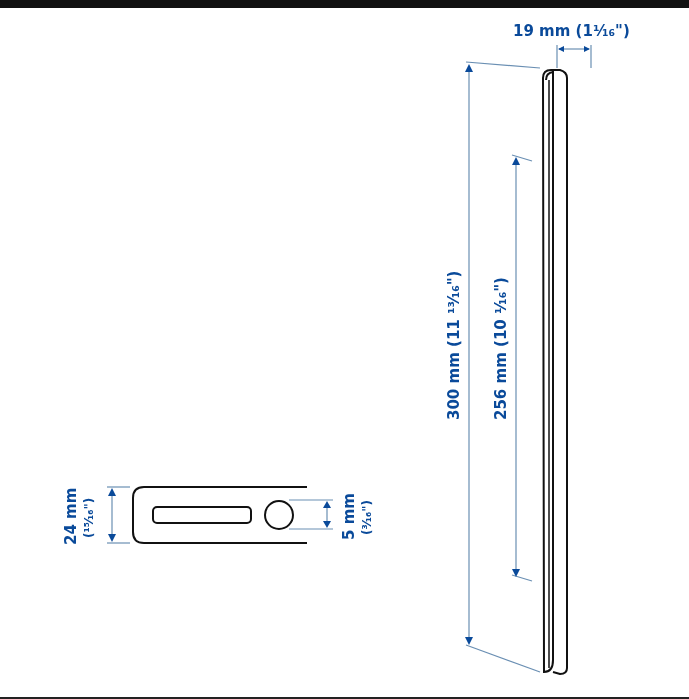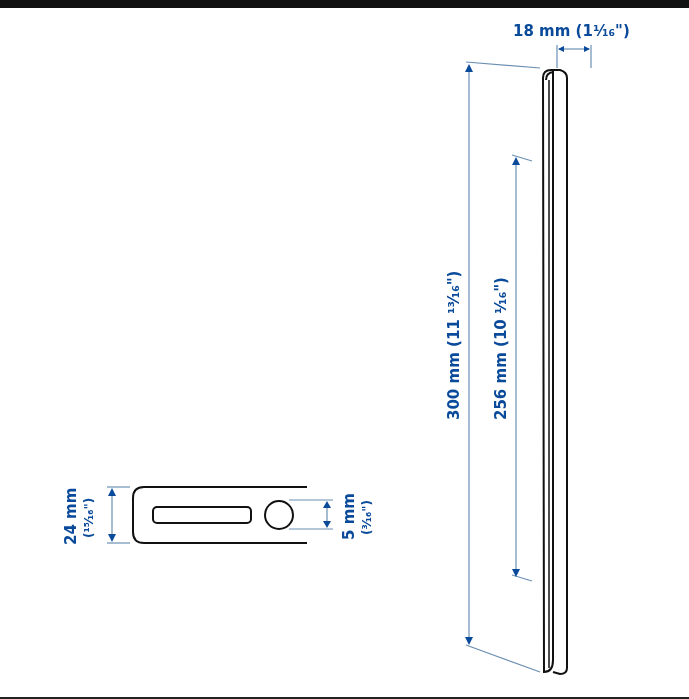--- a/index.html
+++ b/index.html
@@ -67,21 +67,21 @@
   <g>
     <line class="dim-line" x1="289" y1="500" x2="333" y2="500"></line>
     <line class="dim-line" x1="289" y1="529" x2="333" y2="529"></line>
     <line class="dim-line" x1="327" y1="503" x2="327" y2="526"></line>
     <polygon points="327,501 323,508 331,508" fill="#0a4a9a"></polygon>
     <polygon points="327,528 323,521 331,521" fill="#0a4a9a"></polygon>
   </g>
 </svg>
 
 <div class="label" style="left:513px; top:22px; font-size:15px;">
-  <span>18 mm</span>
+  <span>19 mm</span>
   <span>(1¹⁄₁₆")</span>
 </div>
 
 <div class="label rot" style="left:445px; top:420px; font-size:15px;">
   <span>300 mm</span>
   <span>(11 ¹³⁄₁₆")</span>
 </div>
 
 <div class="label rot" style="left:492px; top:420px; font-size:15px;">
   <span>256 mm</span>

